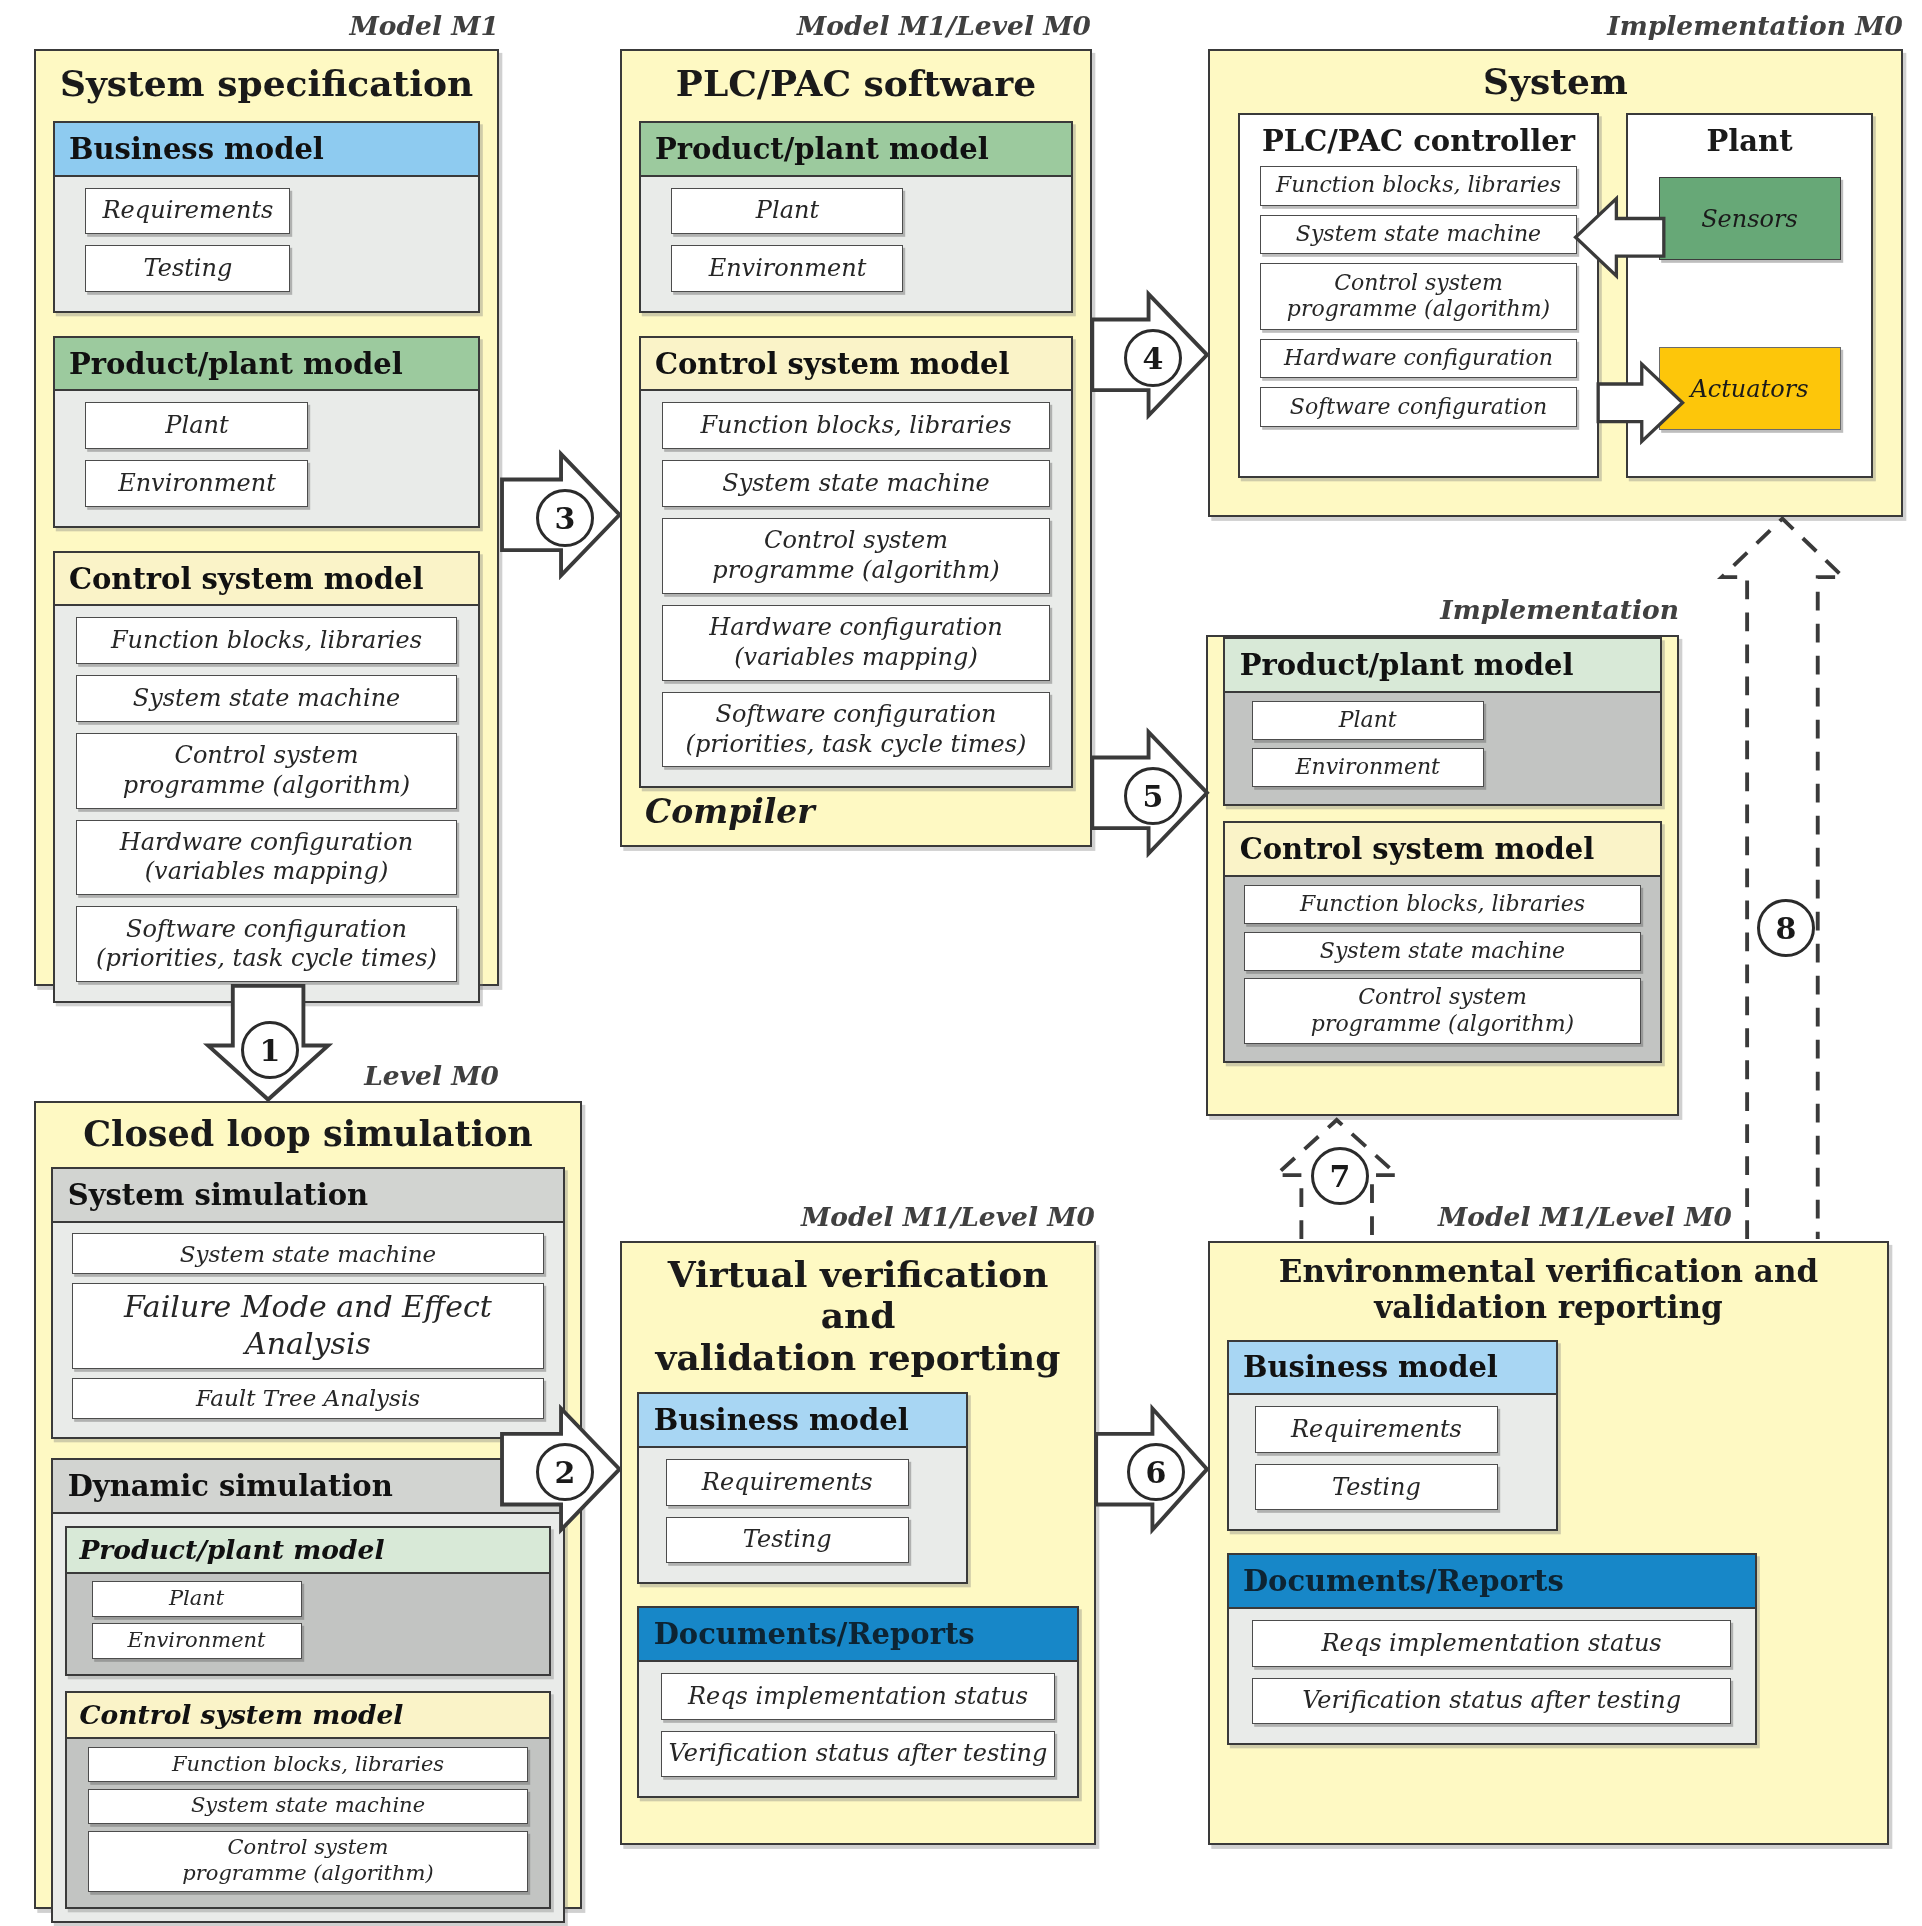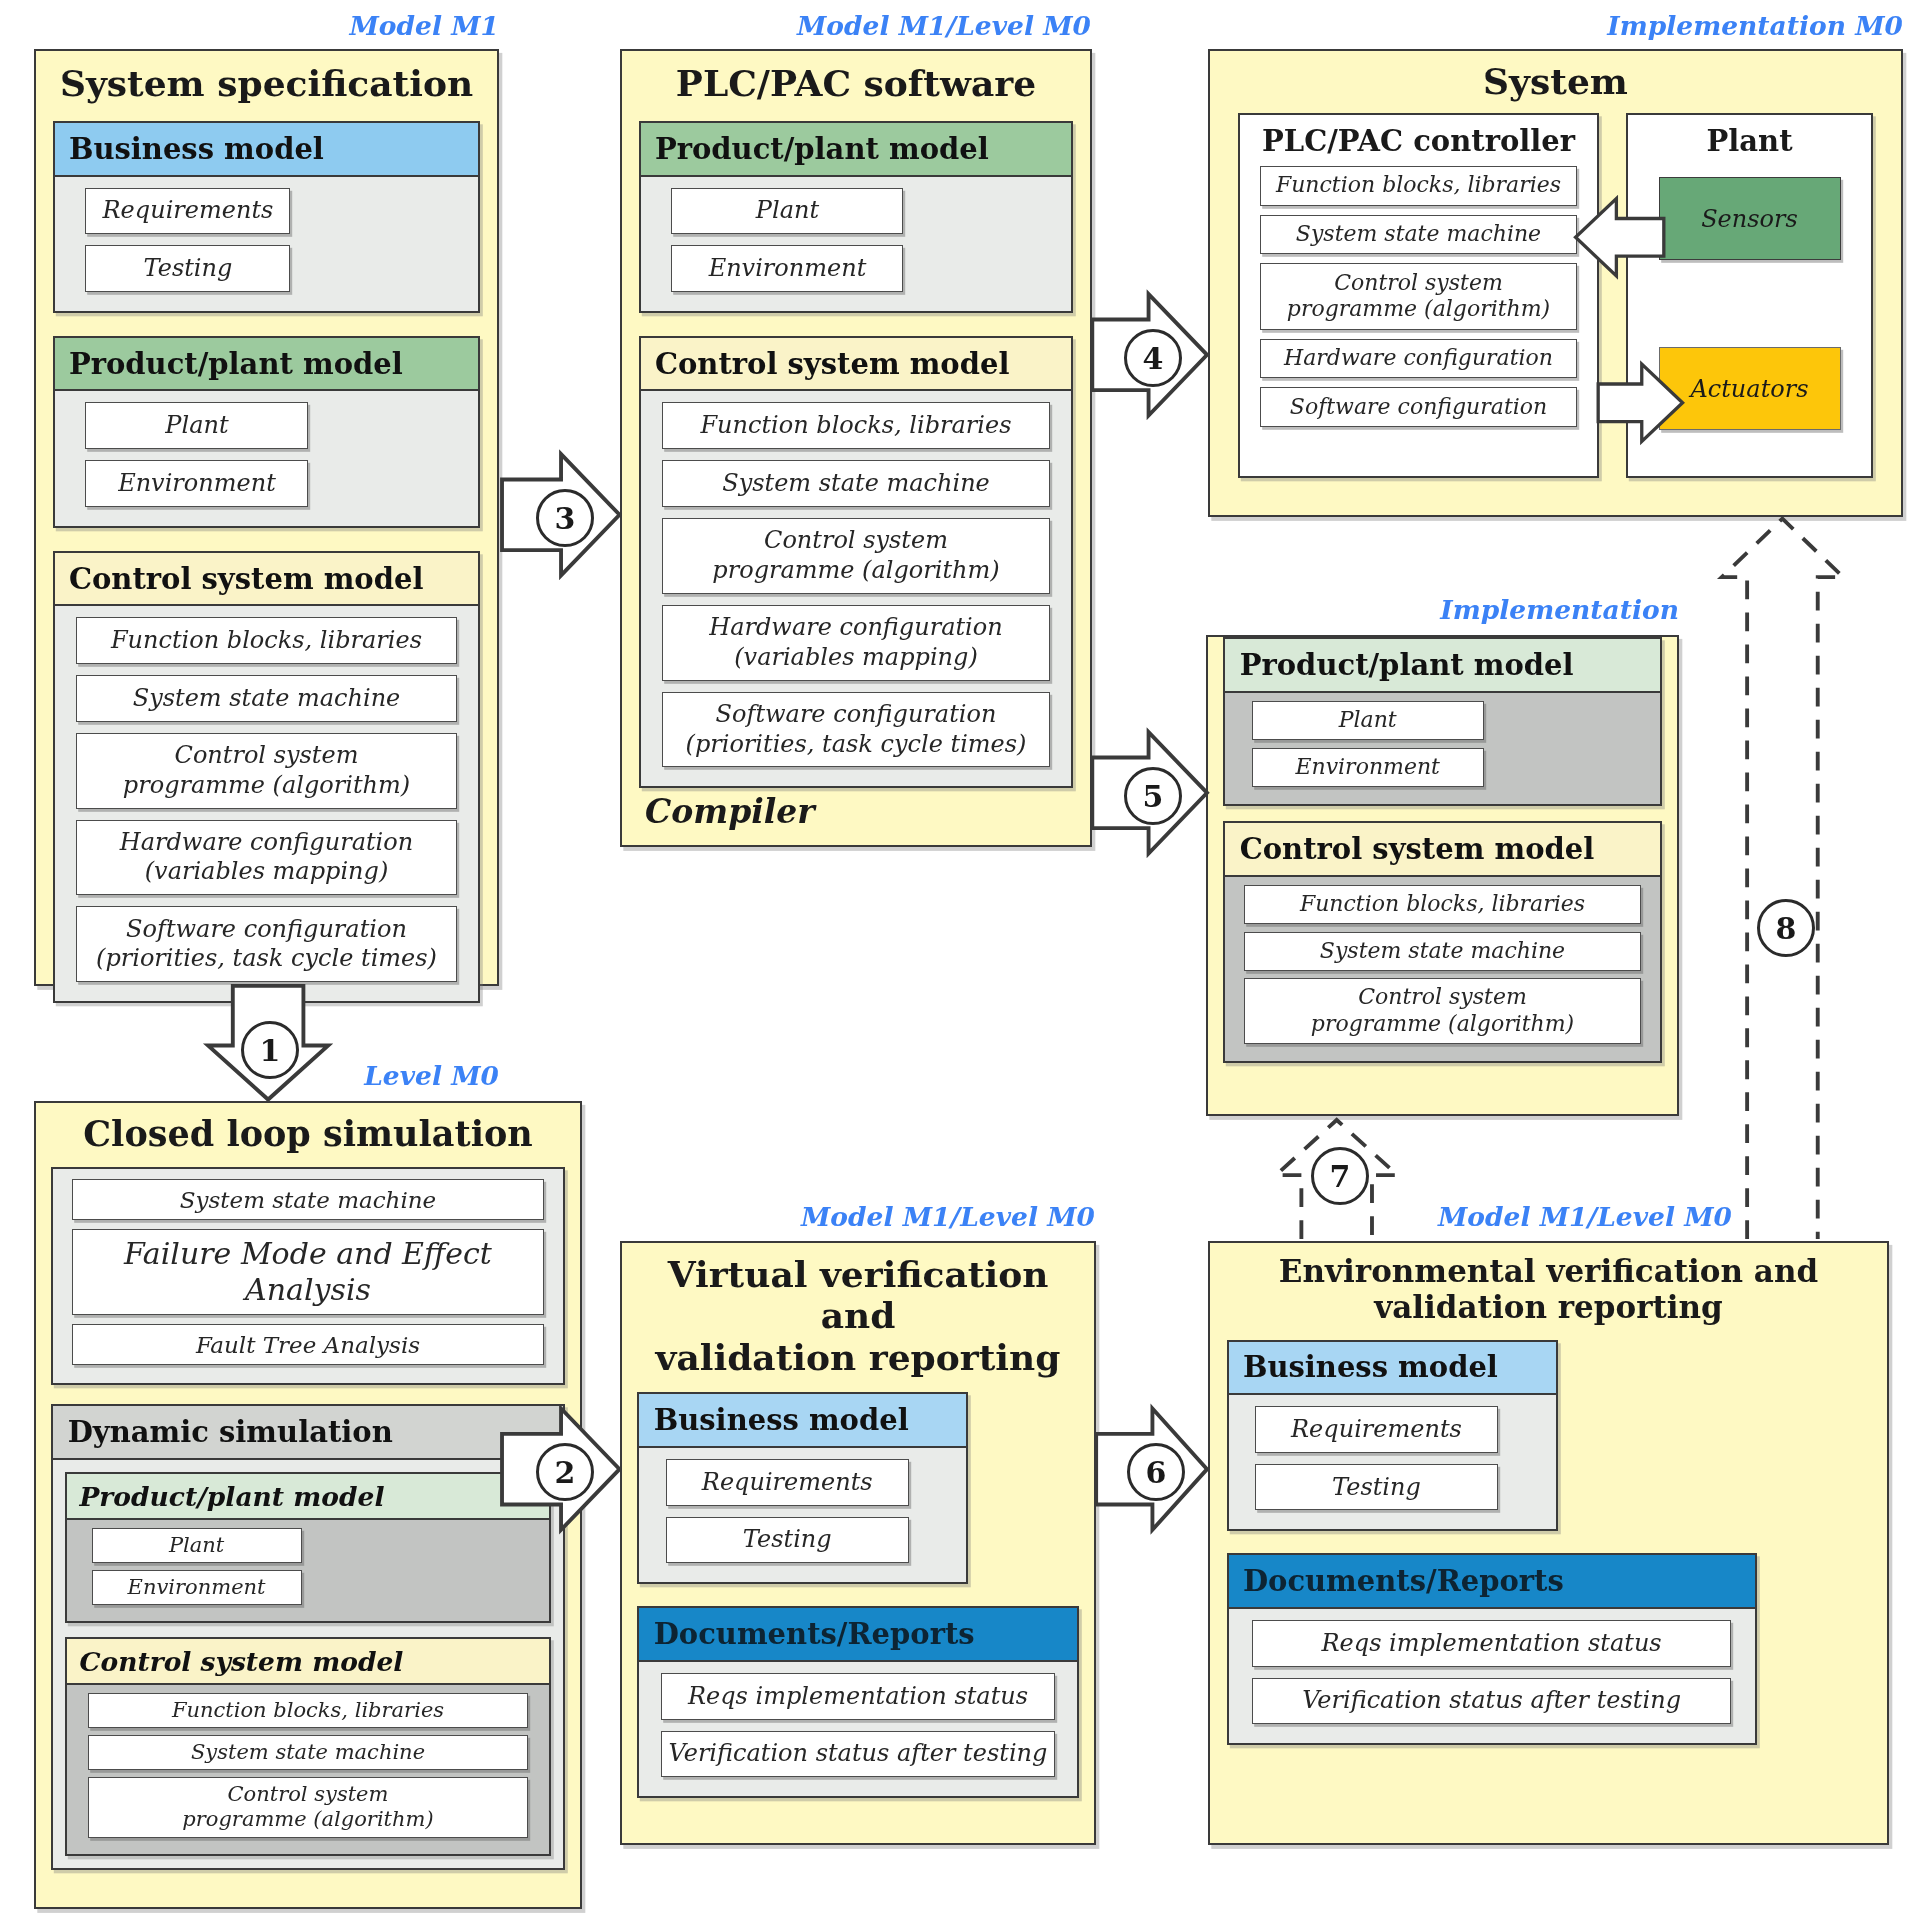--- a/index.html
+++ b/index.html
@@ -6,21 +6,21 @@
     --border:#3a3a3a; --blue-header:#8ecbf0; --blue-header-light:#a8d6f3;
     --green-header:#9cca9e; --pale-green-header:#d8e9d7; --yellow-header:#faf3c8;
     --gray-header:#d2d4d1; --light-body:#e9ebe9; --dark-body:#c2c4c2;
     --docs-blue:#1787c8; --sensors-green:#67a877; --actuators-yellow:#fdc60a;
   }
   html,body{margin:0;padding:0;background:#fff;}
   .page{position:relative;width:1922px;height:1926px;background:#fff;
         font-family:"DejaVu Serif","Liberation Serif",serif;color:#1a1a1a;overflow:hidden;}
   .bigbox{position:absolute;background:#fef9c3;border:2.8px solid var(--border);box-sizing:border-box;
           box-shadow:3.3px 3.9px 0 rgba(120,120,120,.35);}
-  .tag{position:absolute;font-weight:bold;font-style:italic;font-size:26.5px;color:#3b82f6;white-space:nowrap;margin-left:24px;}
+  .tag{position:absolute;font-weight:bold;font-style:italic;font-size:26.5px;color:#404040;white-space:nowrap;margin-left:24px;}
   .btitle{font-weight:bold;text-align:center;white-space:pre-line;line-height:1.15;}
   .sec{border:2.2px solid var(--border);box-shadow:2.8px 3.3px 0 rgba(120,120,120,.35);box-sizing:border-box;}
   .sec-h{font-weight:bold;font-size:29px;padding:8.8px 14.3px;border-bottom:2.2px solid var(--border);color:#111;}
   .sec-b{padding:11px 13.2px;}
   .item{background:#fff;border:1.7px solid #4c4c4c;box-shadow:2.2px 2.8px 0 rgba(90,90,90,.4);
         font-style:italic;text-align:center;padding:7.7px 4.4px;margin:0 auto 11px;
         white-space:pre-line;line-height:1.22;color:#262626;box-sizing:border-box;}
   .item:last-child{margin-bottom:8px;}
   .left{margin-left:17.7px;margin-right:auto;}
   .subbox{border:2.2px solid var(--border);box-sizing:border-box;background:#fff;
@@ -147,20 +147,21 @@
         <div class="item" style="width:97%;font-size:22px;padding:5px 3.3px;">Control system
 programme (algorithm)</div>
       </div>
     </div>
   </div>
 
   <div class="bigbox" style="left:34px;top:1101px;width:548px;height:808px;padding:0 15.4px;">
     <div class="btitle" style="font-size:35px;margin:11px 0 13.2px;">Closed loop simulation</div>
 
     <div class="sec" style="margin-bottom:19px;">
+      <div class="sec-h" style="background:var(--gray-header);">System simulation</div>
       <div class="sec-b" style="background:var(--light-body);padding:10px 11px;">
         <div class="item" style="width:97%;font-size:23px;padding:5.5px 3.3px;margin-bottom:8.8px;">System state machine</div>
         <div class="item" style="width:97%;font-size:30px;padding:5.5px 3.3px;margin-bottom:8.8px;">Failure Mode and Effect Analysis</div>
         <div class="item" style="width:97%;font-size:23px;padding:5.5px 3.3px;">Fault Tree Analysis</div>
       </div>
     </div>
 
     <div class="sec">
       <div class="sec-h" style="background:var(--gray-header);">Dynamic simulation</div>
       <div class="sec-b" style="background:var(--light-body);padding:12px;">

